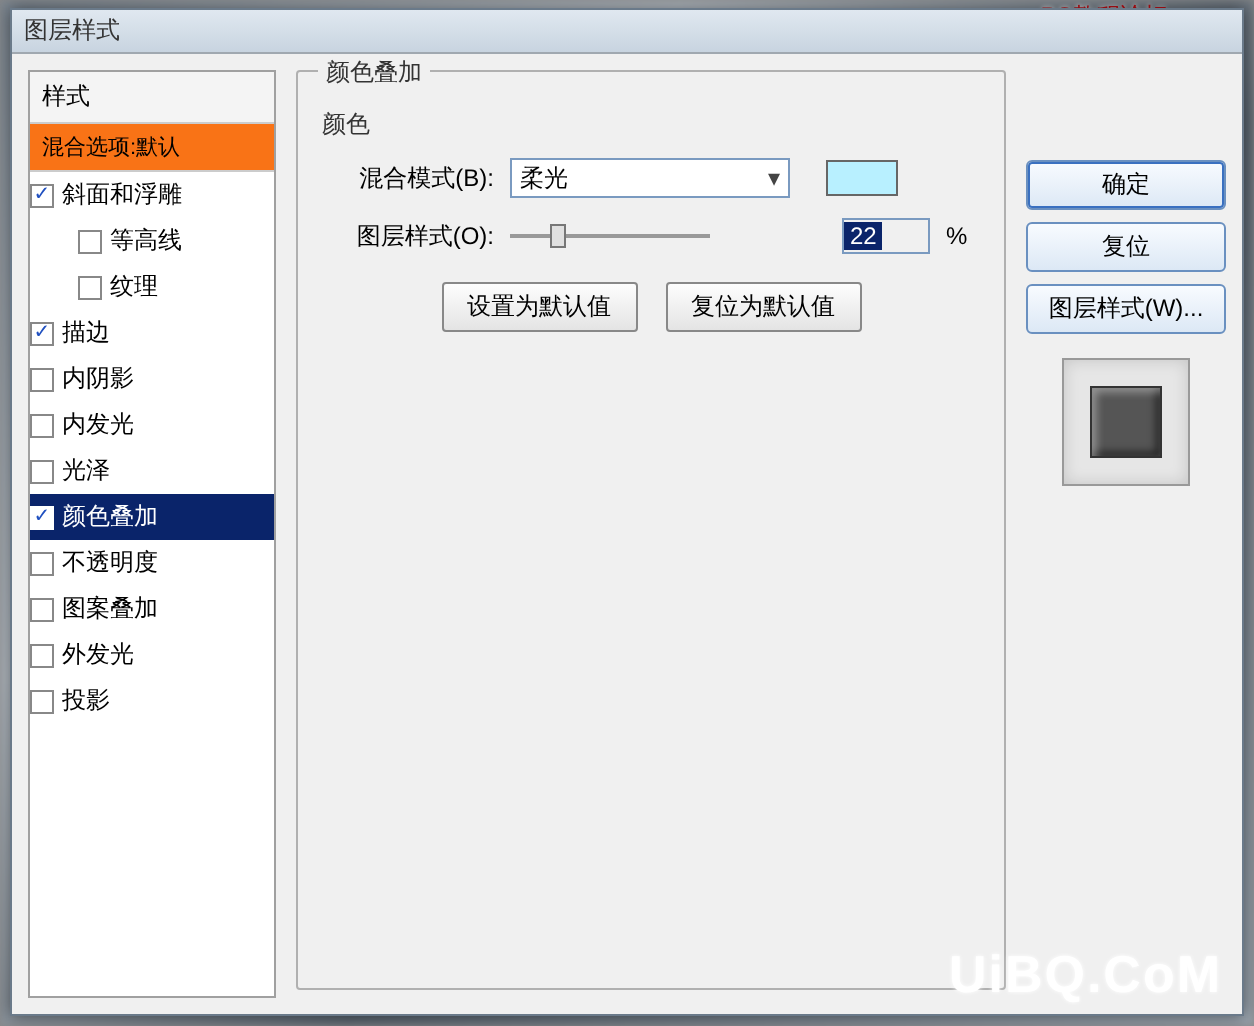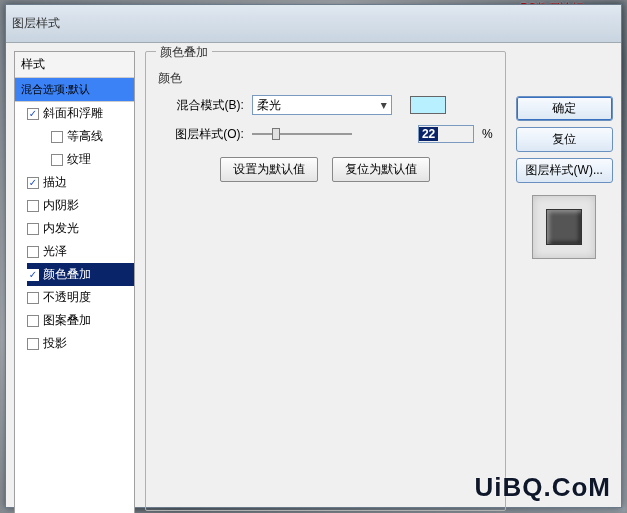--- a/index.html
+++ b/index.html
@@ -1,54 +1,54 @@
 <!DOCTYPE html>
 <html><head>
 <meta charset="utf-8">
 <style>
 * { box-sizing: border-box; margin: 0; padding: 0; font-family: "Microsoft YaHei", SimSun, sans-serif; font-size: 12px; }
 body { background: #888; width: 627px; height: 513px; position: relative; overflow: hidden; }
 .backdrop { position: absolute; inset: 0; background: linear-gradient(135deg, #7a8590, #b8c0c8 30%, #5a6570 60%, #9aa5b0); filter: blur(2px); }
 .win { position: absolute; left: 5px; top: 4px; width: 617px; height: 504px; background: #f0f0f0; border: 1px solid #6a7a8a; box-shadow: 0 0 8px rgba(0,0,0,0.5); }
-.titlebar { height: 38px; background: linear-gradient(#e0e8f0, #c8d4e0); border-bottom: 1px solid #a0a8b0; display: flex; align-items: center; padding: 0 6px; color: #333; }
+.titlebar { height: 22px; background: linear-gradient(#e0e8f0, #c8d4e0); border-bottom: 1px solid #a0a8b0; display: flex; align-items: center; padding: 0 6px; color: #333; }
 .dialog-body { display: flex; height: calc(100% - 22px); padding: 8px; gap: 10px; }
 .left { width: 124px; border: 1px solid #a0a0a0; background: #fff; }
 .left-head { padding: 4px 6px; border-bottom: 1px solid #ccc; background: #f4f4f4; }
-.left-sub { padding: 4px 6px; border-bottom: 1px solid #ccc; background: #3b82f6; font-size: 11px; }
+.left-sub { padding: 4px 6px; border-bottom: 1px solid #ccc; background: #f97316; font-size: 11px; }
 .style-list { }
-.style-item { display: flex; align-items: center; gap: 4px; padding: 3px 0; margin-left: 12px; }
+.style-item { display: flex; align-items: center; gap: 4px; padding: 3px 0; }
 .style-item.indent { padding-left: 24px; }
 .style-item.selected { background: #0a246a; color: #fff; }
 .chk { width: 12px; height: 12px; border: 1px solid #888; background: #fff; display: inline-flex; align-items: center; justify-content: center; }
 .chk.checked::after { content: "✓"; color: #2050c0; font-size: 10px; line-height: 10px; }
 .chk-sel { border-color: #fff; }
 .center { flex: 1; position: relative; }
 .group { border: 1px solid #b0b0b0; border-radius: 2px; position: relative; padding: 18px 12px 12px 12px; height: 460px; }
 .group-title { position: absolute; top: -8px; left: 10px; background: #f0f0f0; padding: 0 4px; color: #333; }
 .sub-title { color: #333; margin-bottom: 8px; }
 .row { display: flex; align-items: center; gap: 8px; margin-bottom: 10px; }
 .lbl { width: 86px; text-align: right; }
 .sel { width: 140px; height: 20px; border: 1px solid #7a9ac0; background: #fff; display: flex; align-items: center; padding: 0 4px; position: relative; }
 .sel::after { content: "▾"; position: absolute; right: 4px; color: #444; }
 .swatch { width: 36px; height: 18px; border: 1px solid #666; background: #b8f0ff; margin-left: 10px; }
 .slider { display: flex; align-items: center; width: 150px; }
 .track { width: 100px; height: 2px; background: #999; position: relative; }
 .thumb { position: absolute; top: -5px; width: 8px; height: 12px; background: #e0e0e0; border: 1px solid #777; }
-.numbox { width: 56px; height: 18px; border: 1px solid #7a9ac0; margin-left: 8px; display: flex; align-items: center; font-weight: bold; }
+.numbox { width: 44px; height: 18px; border: 1px solid #7a9ac0; margin-left: 8px; display: flex; align-items: center; }
 .numval { background: #0a246a; color: #fff; padding: 0 3px; }
 .btns-row { display: flex; gap: 14px; justify-content: center; margin-top: 14px; }
 .btn { border: 1px solid #888; background: linear-gradient(#fdfdfd,#e4e4e4); padding: 3px 12px; border-radius: 2px; cursor: pointer; }
 .right { width: 100px; display: flex; flex-direction: column; gap: 6px; align-items: stretch; }
 .rbtn { border: 1px solid #6a90c0; background: linear-gradient(#f8fbff,#dce8f5); padding: 3px 4px; border-radius: 3px; text-align: center; cursor: pointer; }
 .rbtn.primary { box-shadow: 0 0 0 1px #3a70c0 inset; margin-top: 45px; }
 .preview-row { display: flex; align-items: center; gap: 4px; margin-top: 10px; justify-content: flex-start; padding-left: 6px; }
 .preview-box { width: 64px; height: 64px; border: 1px solid #999; background: #e6e6e6; margin: 6px auto 0; display: flex; align-items: center; justify-content: center; box-shadow: inset 0 0 8px rgba(0,0,0,0.15); }
 .preview-inner { width: 34px; height: 34px; background: #555; box-shadow: inset 2px 2px 4px rgba(255,255,255,0.4), inset -2px -2px 4px rgba(0,0,0,0.6), 0 0 0 1px #333; }
 .watermark-top { position: absolute; top: 2px; right: 12px; color: #c01018; font-family: Arial, sans-serif; font-size: 11px; text-shadow: 0 0 2px #fff; line-height: 12px; text-align: left; }
-.watermark { position: absolute; bottom: 10px; right: 16px; font-family: Arial, sans-serif; font-weight: bold; font-size: 26px; color: #0f172a; text-shadow: 0 0 2px #fff; letter-spacing: 1px; }
+.watermark { position: absolute; bottom: 10px; right: 16px; font-family: Arial, sans-serif; font-weight: bold; font-size: 26px; color: #ffffff; text-shadow: 0 0 2px #fff; letter-spacing: 1px; }
 </style>
 </head>
 <body>
 
 <div class="backdrop"></div>
 <div class="watermark-top">
   <span>PS教程论坛</span><br>
   <span>BBS.16XX8.COM</span>
 </div>
 
@@ -96,20 +96,24 @@
           <div class="style-item">
             <span class="chk"></span>
             <span>不透明度</span>
           </div>
           <div class="style-item">
             <span class="chk"></span>
             <span>图案叠加</span>
           </div>
           <div class="style-item">
             <span class="chk"></span>
+            <span>外发光</span>
+          </div>
+          <div class="style-item">
+            <span class="chk"></span>
             <span>投影</span>
           </div>
         </div>
     </div>
 
     <div class="center">
       <div class="group">
         <span class="group-title">颜色叠加</span>
         <div class="sub-title">颜色</div>
         <div class="row">

